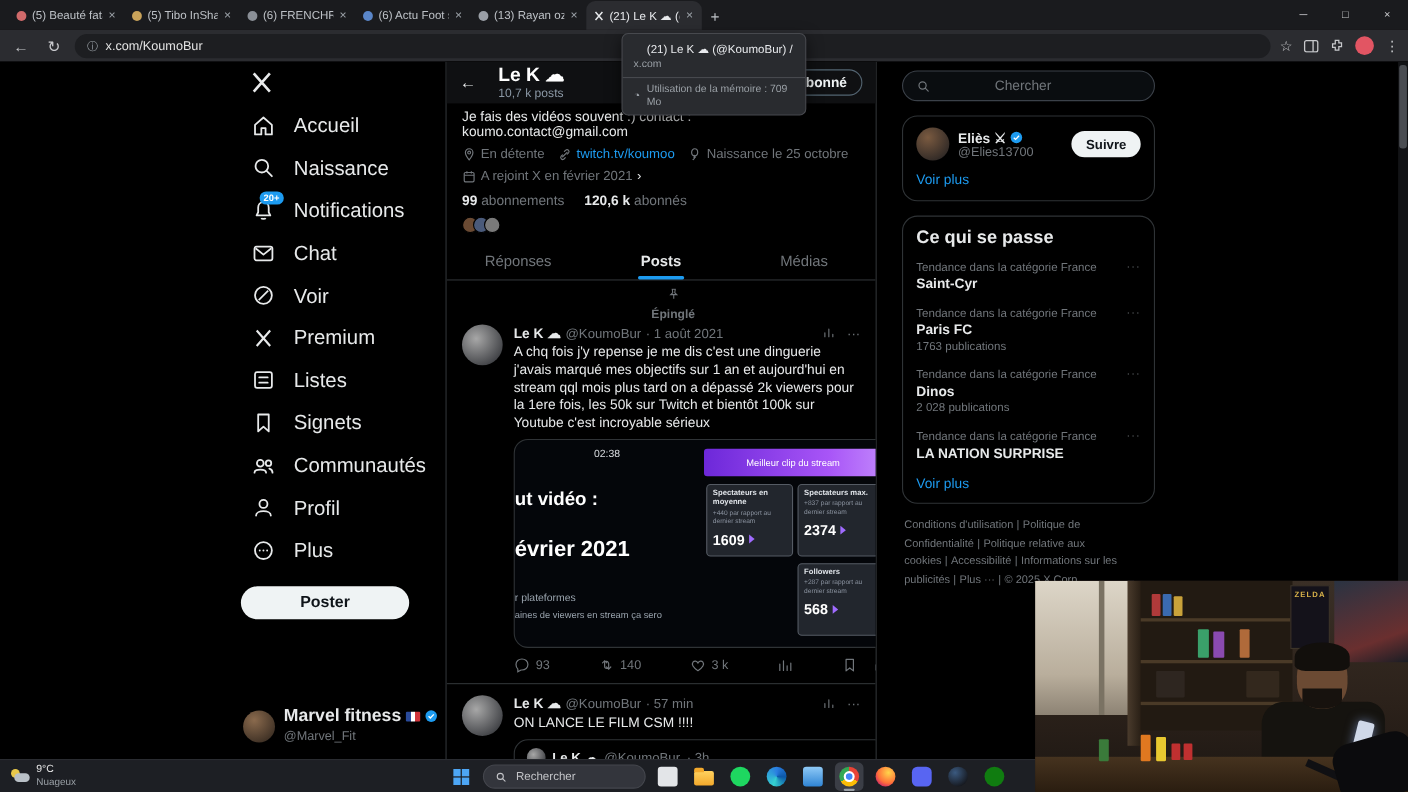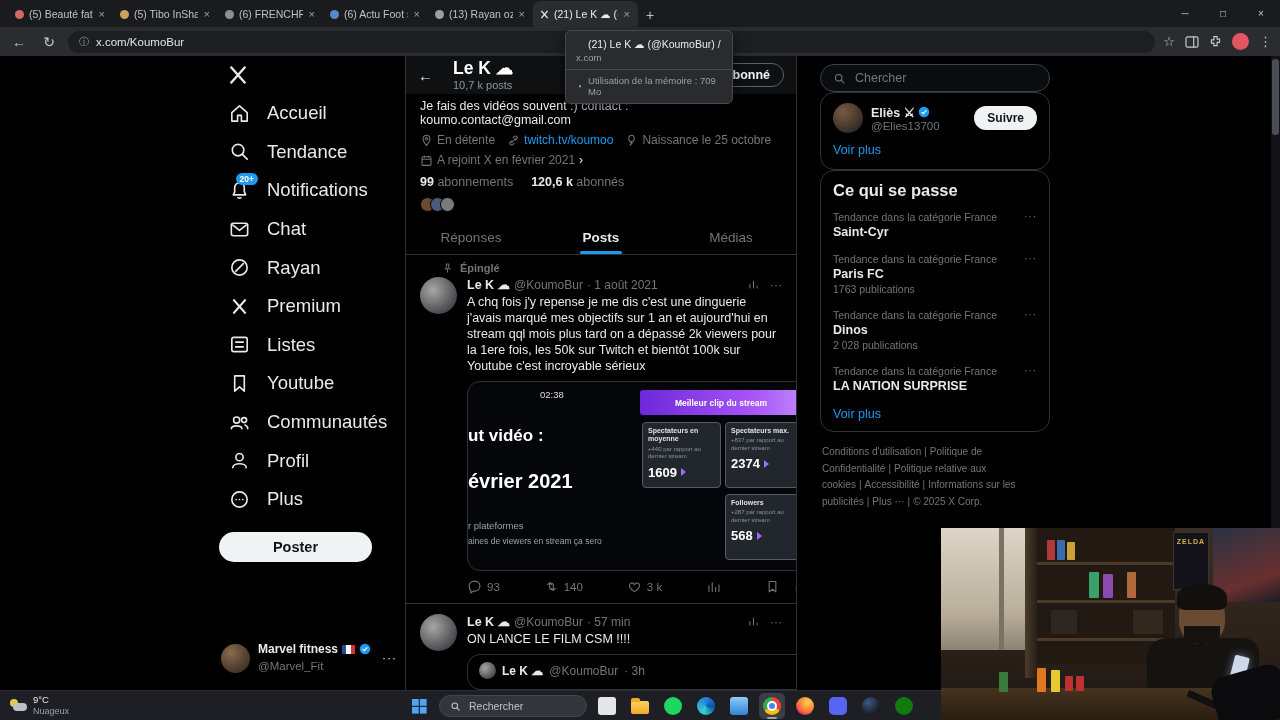--- a/index.html
+++ b/index.html
@@ -42,21 +42,21 @@
 
   
   .x-nav { position:absolute; left:218px; top:0; width:184px; height:100%; }
   .x-logo { margin:8px 0 4px 9px; }
   .nav-item { height:38.6px; display:flex; align-items:center; gap:16px; padding-left:9px; color:#e7e9ea; font-size:18.5px; }
   .nav-iconwrap { position:relative; width:24px; height:24px; flex:none; display:flex; align-items:center; justify-content:center; }
   .nav-badge { position:absolute; top:-5px; right:-7px; background:#1d9bf0; color:#fff; font-size:8.5px; font-weight:bold; border-radius:8px; padding:1px 4px; }
   .post-btn { margin:13px 0 0 1px; width:153px; height:30px; background:#eff3f4; color:#0f1419; border:none; border-radius:15px; font-weight:bold; font-size:14.5px; font-family:inherit; }
   .acct { position:absolute; left:3px; top:586px; width:176px; display:flex; align-items:center; gap:8px; }
   .acct-av { width:29px; height:29px; border-radius:50%; background:radial-gradient(circle at 35% 30%, #8a6a4d, #2a211a); flex:none; }
-  .acct-name { color:#e7e9ea; font-size:12px; font-weight:bold; display:flex; align-items:center; gap:4px; white-space:nowrap; }
+  .acct-name { color:#e7e9ea; font-size:16px; font-weight:bold; display:flex; align-items:center; gap:4px; white-space:nowrap; }
   .acct-handle { color:#71767b; font-size:11.5px; }
   .acct-more { margin-left:auto; color:#e7e9ea; font-size:12px; letter-spacing:1px; }
   .flag-fr { display:inline-block; width:13px; height:9px; background:linear-gradient(90deg,#2a4b9b 0 33%,#fff 33% 66%,#d0343b 66%); border-radius:1px; }
 
   
   .x-main { position:absolute; left:405px; top:0; width:392px; height:100%; border-left:1px solid #2f3336; border-right:1px solid #2f3336; background:#000; overflow:hidden; }
   .m-header { height:38px; display:flex; align-items:center; gap:20px; padding:0 12px; background:rgba(17,18,20,.9); }
   .m-back { color:#e7e9ea; font-size:15px; }
   .m-title { color:#fff; font-size:17.5px; font-weight:bold; line-height:1.1; }
   .m-sub { color:#8b98a5; font-size:11px; }
@@ -70,36 +70,36 @@
   .m-stats span { color:#71767b; }
   .m-social { padding:7px 14px 0; display:flex; gap:7px; color:#71767b; font-size:11px; line-height:1.3; }
   .mini-avs { display:flex; flex:none; margin-top:1px; }
   .mini-av { width:15px; height:15px; border-radius:50%; border:1px solid #000; margin-right:-5px; }
   .m-tabs { display:flex; border-bottom:1px solid #2f3336; margin-top:8px; }
   .m-tab { flex:1; text-align:center; padding:10px 0 9px; color:#71767b; font-size:13.5px; position:relative; }
   .m-tab.active { color:#e7e9ea; font-weight:bold; }
   .m-tab.active::after { content:""; position:absolute; left:50%; bottom:0; transform:translateX(-50%); width:42px; height:3px; border-radius:2px; background:#1d9bf0; }
 
   .post { padding:7px 14px 0; }
-  .pin-row { display:flex; align-items:center; gap:7px; padding-left:22px; color:#71767b; font-size:11px; font-weight:bold; }
+  .pin-row { display:flex; align-items:center; gap:7px; padding-left:22px; color:#71767b; font-size:11px; font-weight:bold;flex-direction:column; }
   .post-body { display:flex; gap:10px; margin-top:3px; }
   .avatar38 { width:37px; height:37px; border-radius:50%; background:radial-gradient(circle at 35% 35%, #a7a7a7, #23252a); flex:none; }
   .post-main { flex:1; min-width:0; }
   .post-head { display:flex; align-items:center; gap:4px; color:#71767b; font-size:12px; }
   .post-head .pname { color:#e7e9ea; font-weight:bold; font-size:12.5px; }
   .ph-icons { margin-left:auto; display:flex; align-items:center; gap:10px; color:#71767b; }
   .post-text { color:#e7e9ea; font-size:12.5px; line-height:1.28; margin-top:2px; }
 
   .media-card { margin-top:7px; width:341px; height:190px; border:1px solid #2f3336; border-radius:13px; background:#04060a; position:relative; overflow:hidden; }
   .mc-time { position:absolute; left:72px; top:7px; color:#d9dce0; font-size:9.5px; }
   .mc-big1 { position:absolute; left:0; top:44px; color:#fff; font-size:17px; font-weight:bold; }
   .mc-big2 { position:absolute; left:0; top:88px; color:#fff; font-size:20px; font-weight:bold; }
   .mc-sm1 { position:absolute; left:0; top:138px; color:#9aa4ae; font-size:9.5px; }
   .mc-sm2 { position:absolute; left:0; top:154px; color:#9aa4ae; font-size:8.5px; }
-  .mc-banner { position:absolute; left:172px; top:8px; width:162px; height:25px; border-radius:3px; background:linear-gradient(90deg,#6d28d9,#a855f7 70%,#c084fc); color:#fff; font-size:8.5px; font-weight:bold; display:flex; align-items:center; justify-content:center; }
+  .mc-banner { position:absolute; left:172px; top:8px; width:162px; height:25px; border-radius:3px; background:linear-gradient(90deg,#6d28d9,#a855f7 70%,#c084fc); color:#fff; font-size:8.5px; font-weight:normal; display:flex; align-items:center; justify-content:center; }
   .mc-stat { position:absolute; width:79px; height:66px; background:#22262d; border:1px solid #555b64; border-radius:4px; padding:4px 5px; }
   .mc-stat .sl { color:#dfe3e8; font-size:7px; font-weight:bold; line-height:1.2; }
   .mc-stat .sd { color:#8b93a0; font-size:6px; margin-top:2px; line-height:1.25; }
   .mc-stat .sv { color:#fff; font-size:13px; font-weight:bold; margin-top:4px; display:flex; align-items:center; gap:4px; }
   .tri { width:0; height:0; border-left:5px solid #a06bff; border-top:4px solid transparent; border-bottom:4px solid transparent; }
   .st1 { left:174px; top:40px; } .st2 { left:257px; top:40px; }
   .st3 { left:174px; top:112px; } .st4 { left:257px; top:112px; }
 
   .actions { display:flex; align-items:center; justify-content:space-between; margin-top:8px; width:341px; color:#71767b; font-size:11.5px; }
   .act { display:flex; align-items:center; gap:5px; }
@@ -107,23 +107,23 @@
   .divider { height:1px; background:#2f3336; margin-top:9px; }
 
   .quote-card { margin-top:7px; width:341px; border:1px solid #2f3336; border-radius:13px; padding:7px 11px 10px; }
   .q-head { display:flex; align-items:center; gap:6px; font-size:12px; color:#71767b; }
   .q-av { width:17px; height:17px; border-radius:50%; background:radial-gradient(circle at 35% 35%, #a7a7a7, #23252a); }
   .q-name { color:#e7e9ea; font-weight:bold; font-size:12px; }
 
   
   .x-right { position:absolute; left:820px; top:8px; width:230px; }
   .xsearch { height:28px; border:1px solid #3b4149; border-radius:15px; background:#0a0d10; display:flex; align-items:center; gap:9px; padding:0 12px; }
-  .xsearch input { background:transparent; border:none; outline:none; color:#e7e9ea; font-size:12.5px; width:150px; font-family:inherit; }
+  .xsearch input { background:transparent; border:none; outline:none; color:#e7e9ea; font-size:12.5px; width:150px; font-family:inherit;text-align:center; }
   .xsearch input::placeholder { color:#71767b; }
-  .rcard { border:1px solid #2f3336; border-radius:14px; }
+  .rcard { border:1px solid #2f3336; border-radius:14px; margin-top:13px; }
   .suggest { padding:10px 12px 12px; }
   .suggest-row { display:flex; align-items:center; gap:8px; }
   .avatar30 { width:30px; height:30px; border-radius:50%; background:radial-gradient(circle at 35% 30%, #7a5a40, #1c1c1f); flex:none; }
   .sg-name { color:#e7e9ea; font-size:12.5px; font-weight:bold; display:flex; align-items:center; gap:3px; }
   .sg-handle { color:#71767b; font-size:11.5px; }
   .follow-white { margin-left:auto; background:#eff3f4; color:#0f1419; border:none; border-radius:14px; padding:5px 13px; font-size:12px; font-weight:bold; font-family:inherit; }
   .see-more { display:block; color:#1d9bf0; font-size:12.5px; margin-top:10px; }
   .trendsbox { padding:10px 0 2px; }
   .tr-title { color:#e7e9ea; font-size:16.5px; font-weight:800; padding:0 12px 4px; }
   .trend { padding:7px 12px; position:relative; }
@@ -268,21 +268,21 @@
           </span>
         <span>Accueil</span>
       </div>
       <div class="nav-item">
         <span class="nav-iconwrap">
             <svg width="23" height="23" viewBox="0 0 24 24" fill="none" stroke="#e7e9ea" stroke-width="1.7" stroke-linecap="round">
               <circle cx="10.5" cy="10.5" r="6"></circle>
               <path d="M15 15 L20 20"></path>
             </svg>
           </span>
-        <span>Tendance</span>
+        <span>Naissance</span>
       </div>
       <div class="nav-item">
         <span class="nav-iconwrap">
           <svg width="23" height="23" viewBox="0 0 24 24" fill="none" stroke="#e7e9ea" stroke-width="1.7" stroke-linejoin="round">
               <path d="M12 4 C8.7 4 7 6.5 7 9 V13.5 L5.5 16.5 H18.5 L17 13.5 V9 C17 6.5 15.3 4 12 4 Z"></path>
               <path d="M10 19 C10.4 20.2 13.6 20.2 14 19"></path>
             </svg>
           <span class="nav-badge">20+</span>
         </span>
         <span>Notifications</span>
@@ -296,21 +296,21 @@
           </span>
         <span>Chat</span>
       </div>
       <div class="nav-item">
         <span class="nav-iconwrap">
             <svg width="23" height="23" viewBox="0 0 24 24" fill="none" stroke="#e7e9ea" stroke-width="1.7">
               <circle cx="12" cy="12" r="8"></circle>
               <path d="M7.5 16.5 L16.5 7.5"></path>
             </svg>
           </span>
-        <span>Rayan</span>
+        <span>Voir</span>
       </div>
       <div class="nav-item">
         <span class="nav-iconwrap">
             <svg width="21" height="21" viewBox="0 0 24 24" stroke="#e7e9ea" stroke-width="2.2">
               <path d="M5 4 L19 20 M19 4 L5 20"></path>
             </svg>
           </span>
         <span>Premium</span>
       </div>
       <div class="nav-item">
@@ -321,21 +321,21 @@
             </svg>
           </span>
         <span>Listes</span>
       </div>
       <div class="nav-item">
         <span class="nav-iconwrap">
             <svg width="23" height="23" viewBox="0 0 24 24" fill="none" stroke="#e7e9ea" stroke-width="1.7" stroke-linejoin="round">
               <path d="M7 4 H17 V20 L12 15.5 L7 20 Z"></path>
             </svg>
           </span>
-        <span>Youtube</span>
+        <span>Signets</span>
       </div>
       <div class="nav-item">
         <span class="nav-iconwrap">
             <svg width="23" height="23" viewBox="0 0 24 24" fill="none" stroke="#e7e9ea" stroke-width="1.7" stroke-linecap="round">
               <circle cx="9" cy="9.5" r="3.2"></circle>
               <path d="M3.5 18.5 C3.5 14.5 14.5 14.5 14.5 18.5"></path>
               <circle cx="16.8" cy="9.5" r="2.6"></circle>
               <path d="M17.6 14.6 C19.9 15.3 20.6 16.8 20.6 18.5"></path>
             </svg>
           </span>

